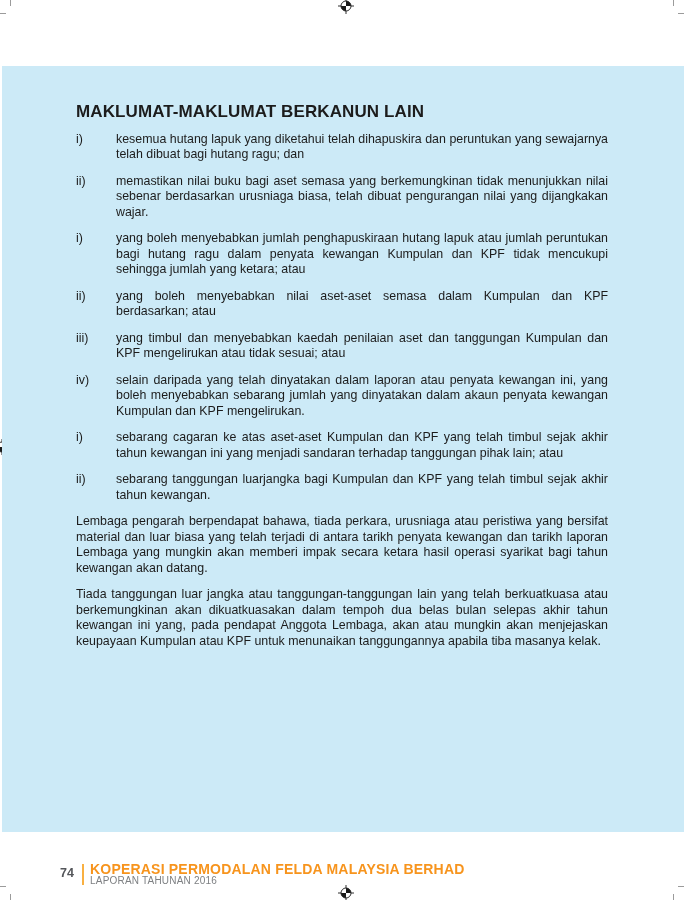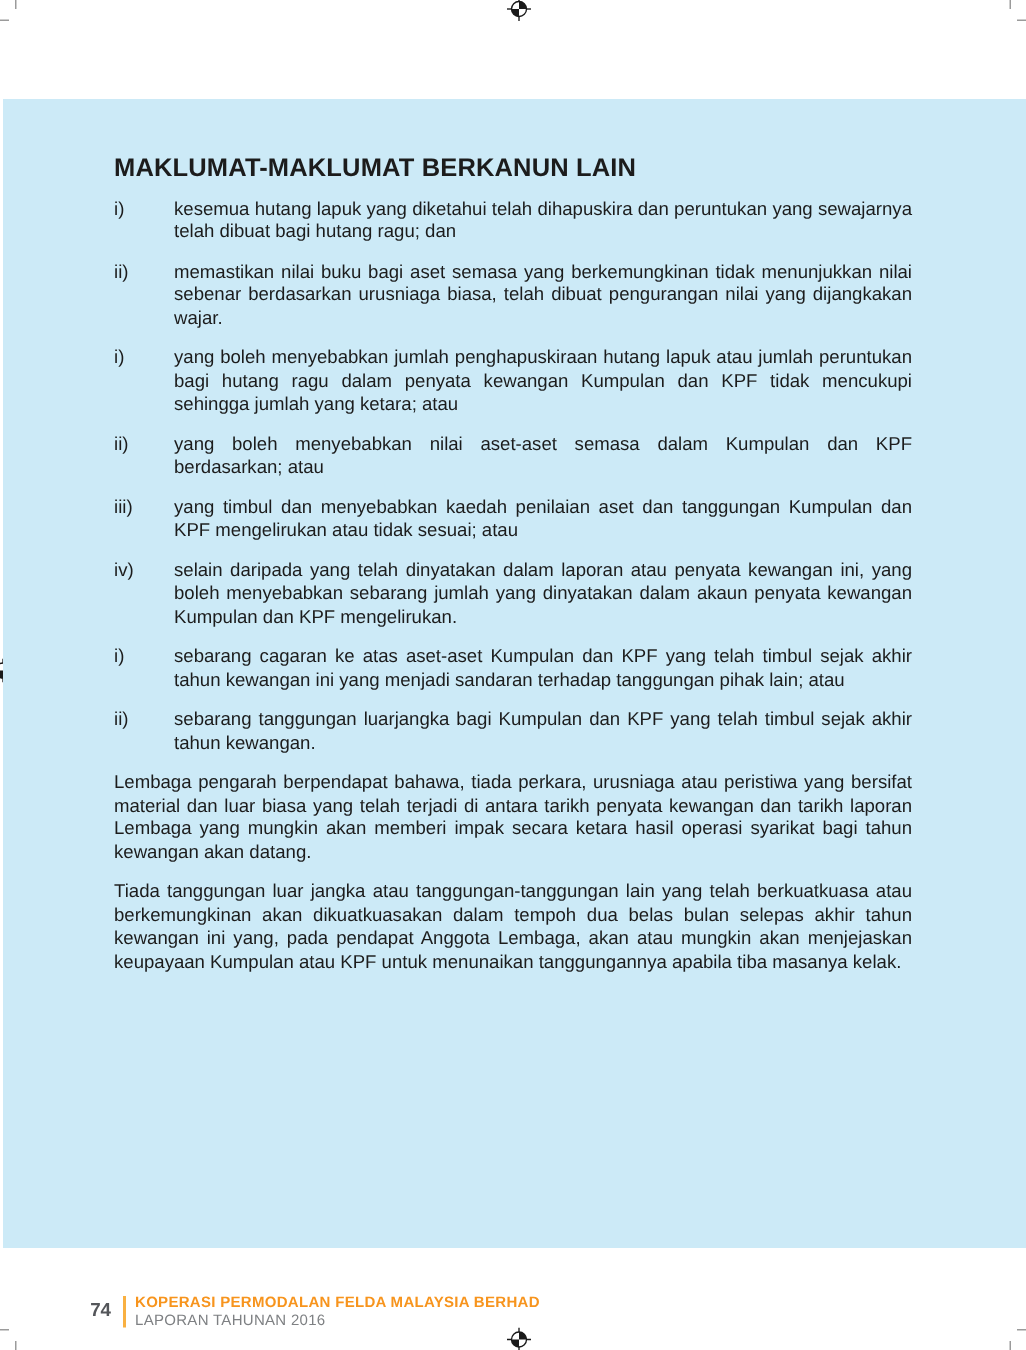--- a/index.html
+++ b/index.html
@@ -79,21 +79,21 @@
     color:var(--pagenum-gray);
   }
   .fdiv{
     position:absolute;
     left:82px;top:1px;
     width:2px;height:21px;
     background:var(--divider-orange);
   }
   .ftext{position:absolute;left:90px;top:0;}
   .company{
-    font-size:10px;line-height:12px;
+    font-size:14px;line-height:12px;
     font-weight:bold;
     color:var(--accent-orange);
     letter-spacing:.2px;
   }
   .report{
     font-size:10px;line-height:11px;
     color:var(--footer-gray);
     letter-spacing:.2px;
   }
 </style>

